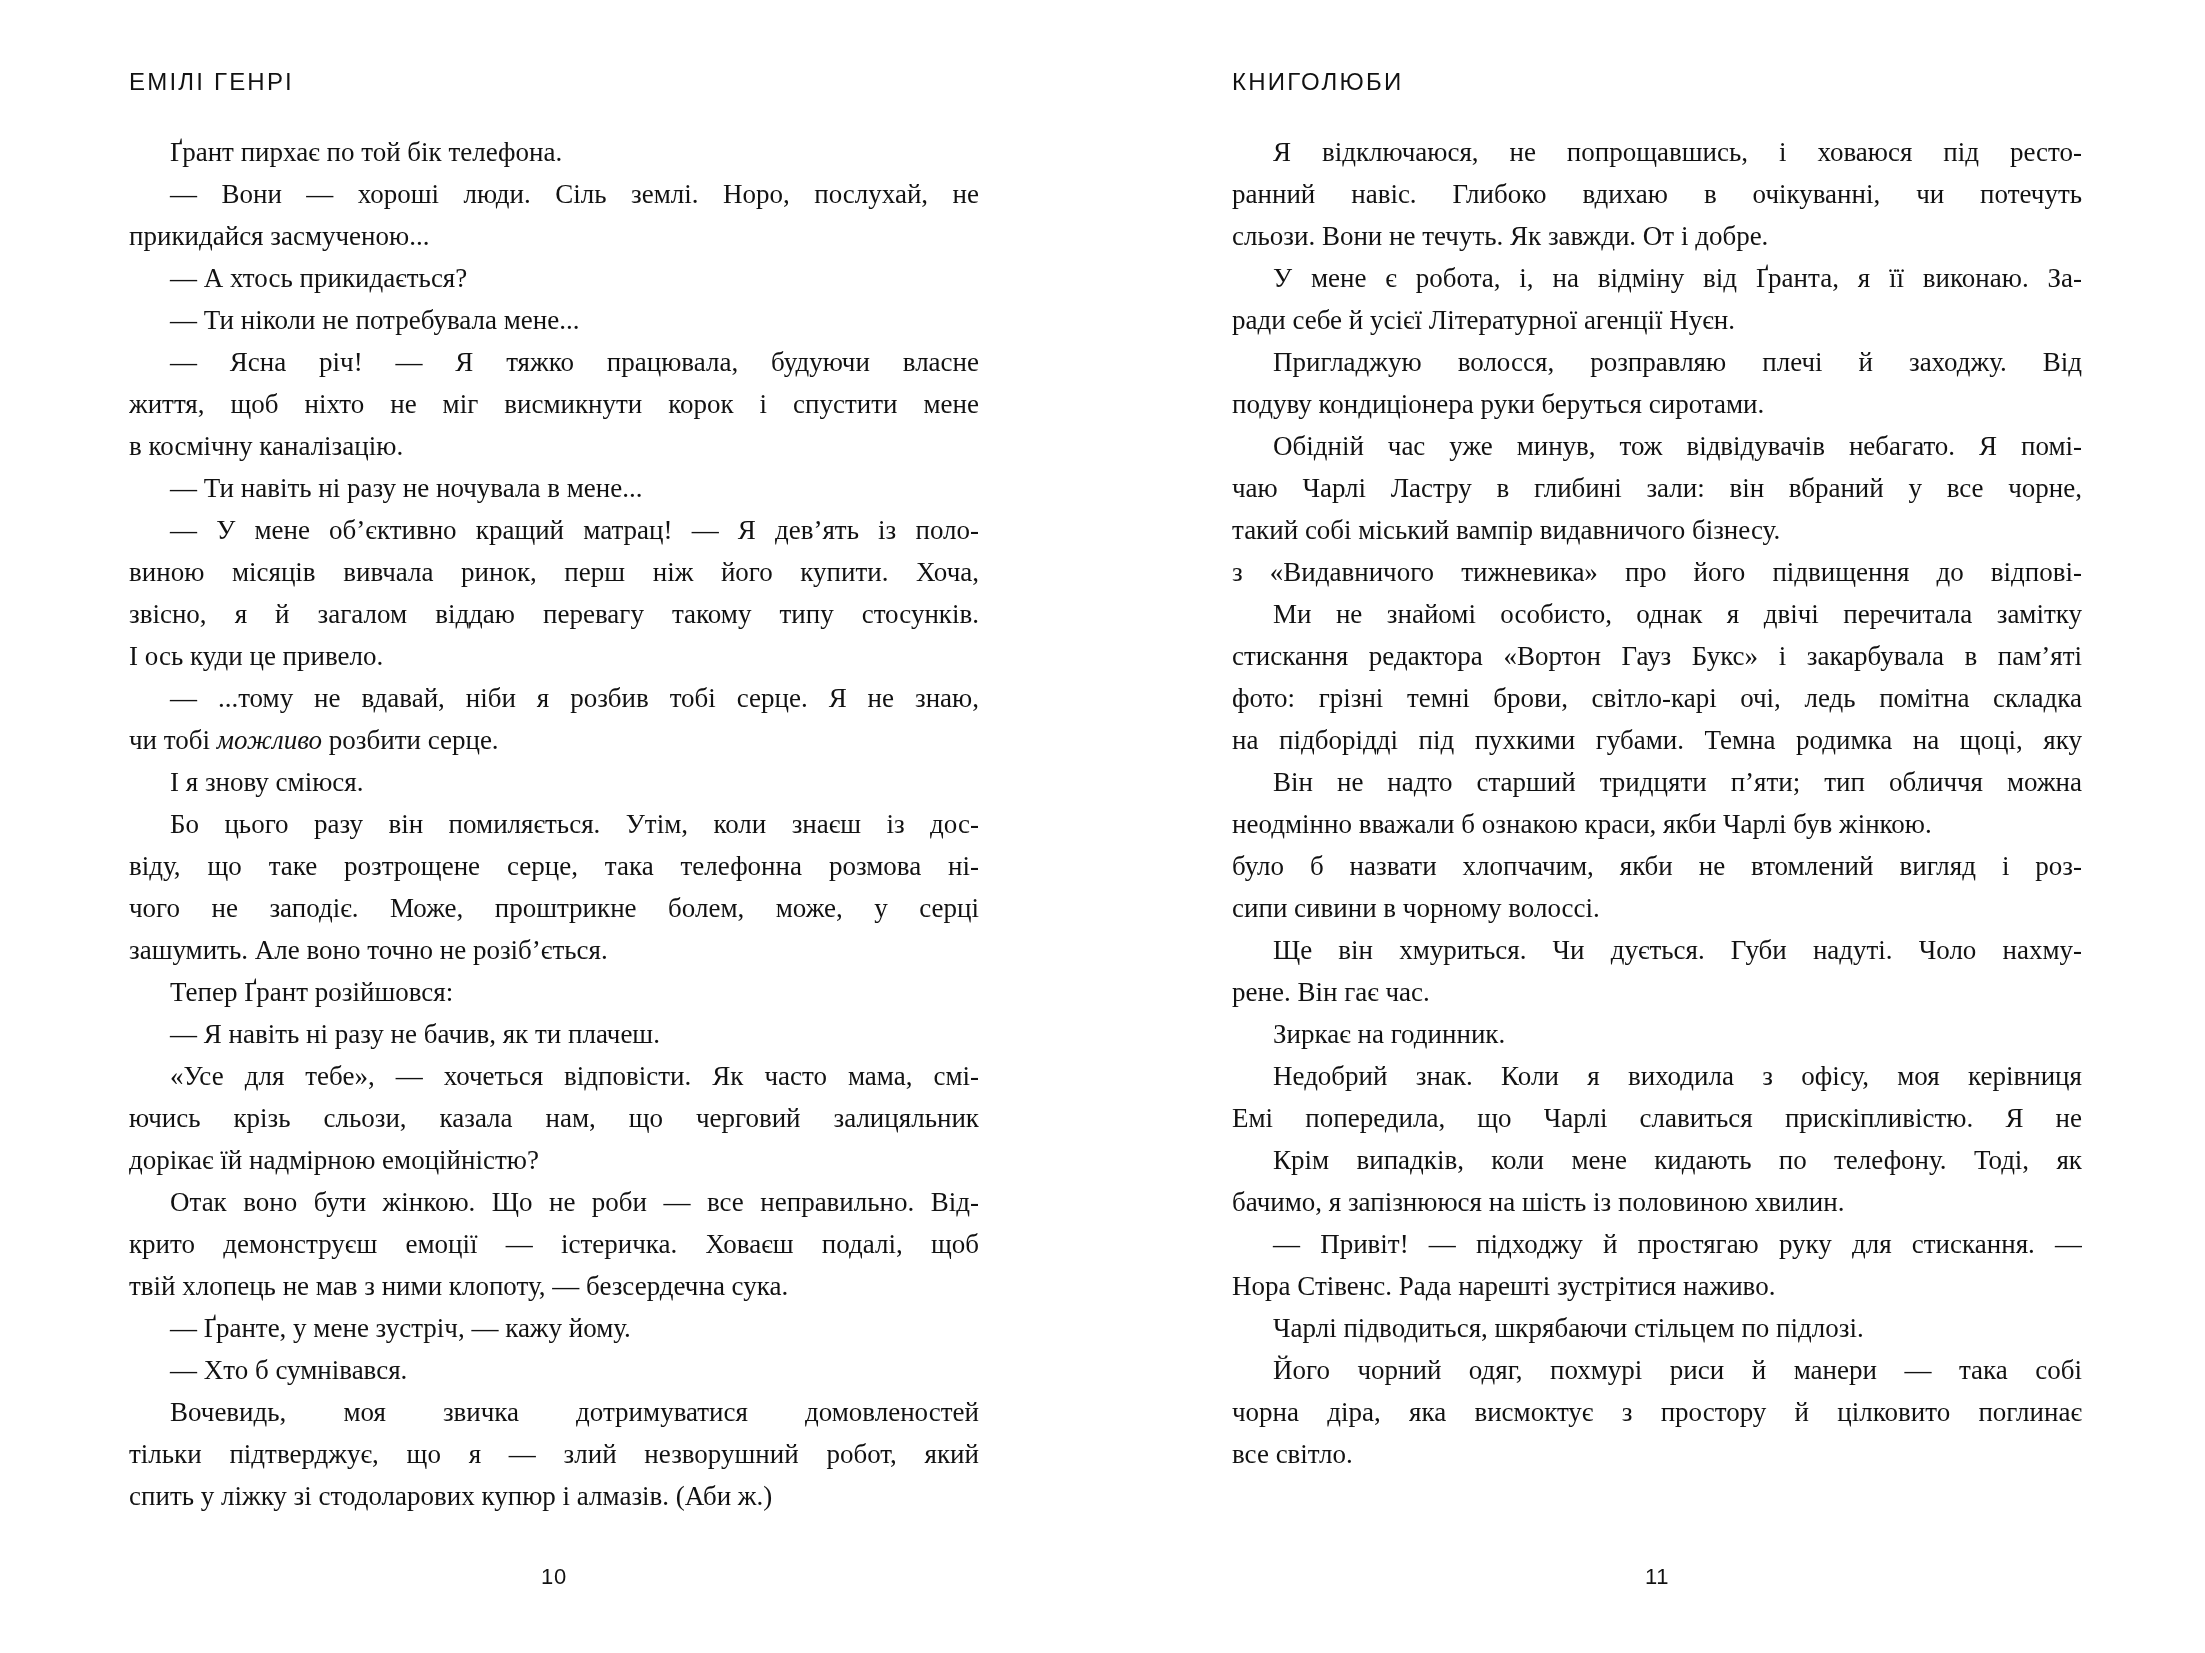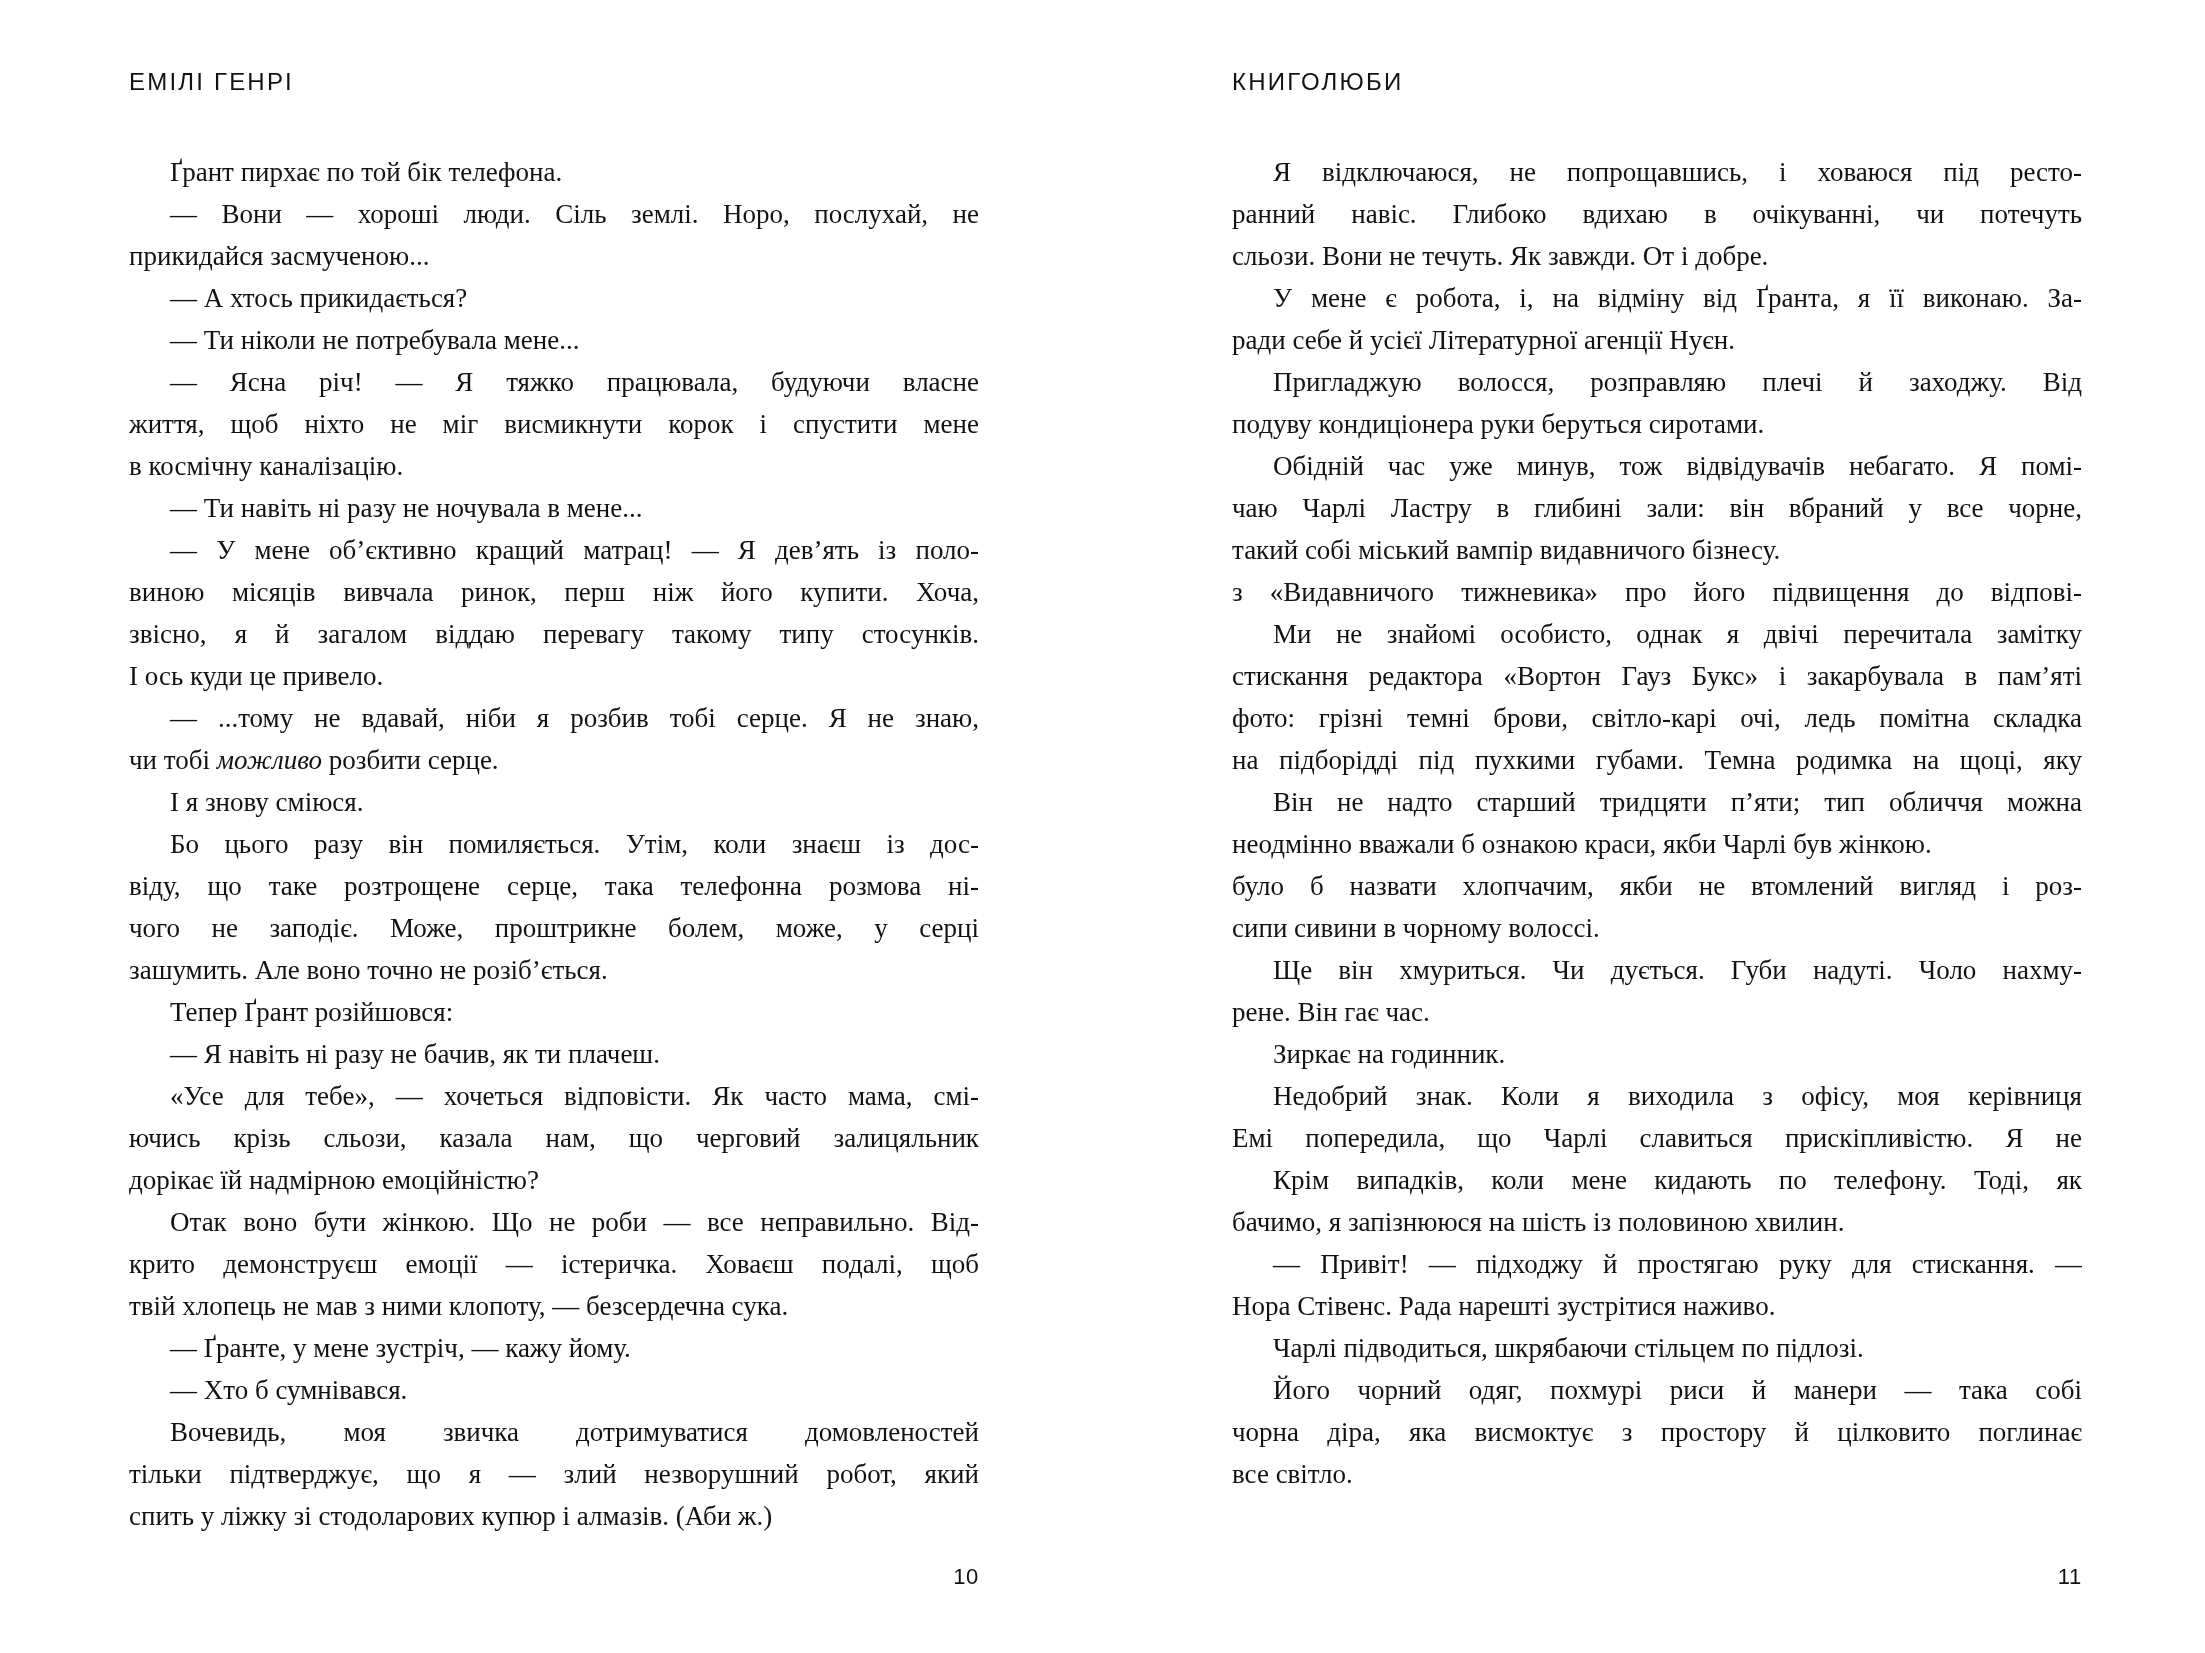--- a/index.html
+++ b/index.html
@@ -33,21 +33,21 @@
     font-weight: 400;
     font-size: 24px;
     letter-spacing: 2.2px;
     color: var(--fg, #121212);
     white-space: nowrap;
   }
 
   .body-text {
     position: absolute;
     left: 129px;
-    top: 151px;
+    top: 131px;
     width: 850px;
     font-family: "Liberation Serif", "DejaVu Serif", serif;
     font-size: 27px;
     line-height: 42px;
     color: var(--fg, #121212);
   }
 
   .line {
     height: 42px;
     overflow: hidden;
@@ -58,21 +58,21 @@
   }
   .line.first { text-indent: 41px; }
   .line.last  { text-align-last: left; }
   .line em    { font-style: italic; }
 
   .page-number {
     position: absolute;
     left: 129px;
     width: 850px;
     top: 1564px;
-    text-align: right;
+    text-align: center;
     font-family: "Liberation Sans", "DejaVu Sans", sans-serif;
     font-weight: 400;
     font-size: 22px;
     letter-spacing: 0.7px;
     color: var(--fg, #121212);
   }
 </style>
 </head>
 <body style="--bg: #ffffff; --fg: #121212;">
 

